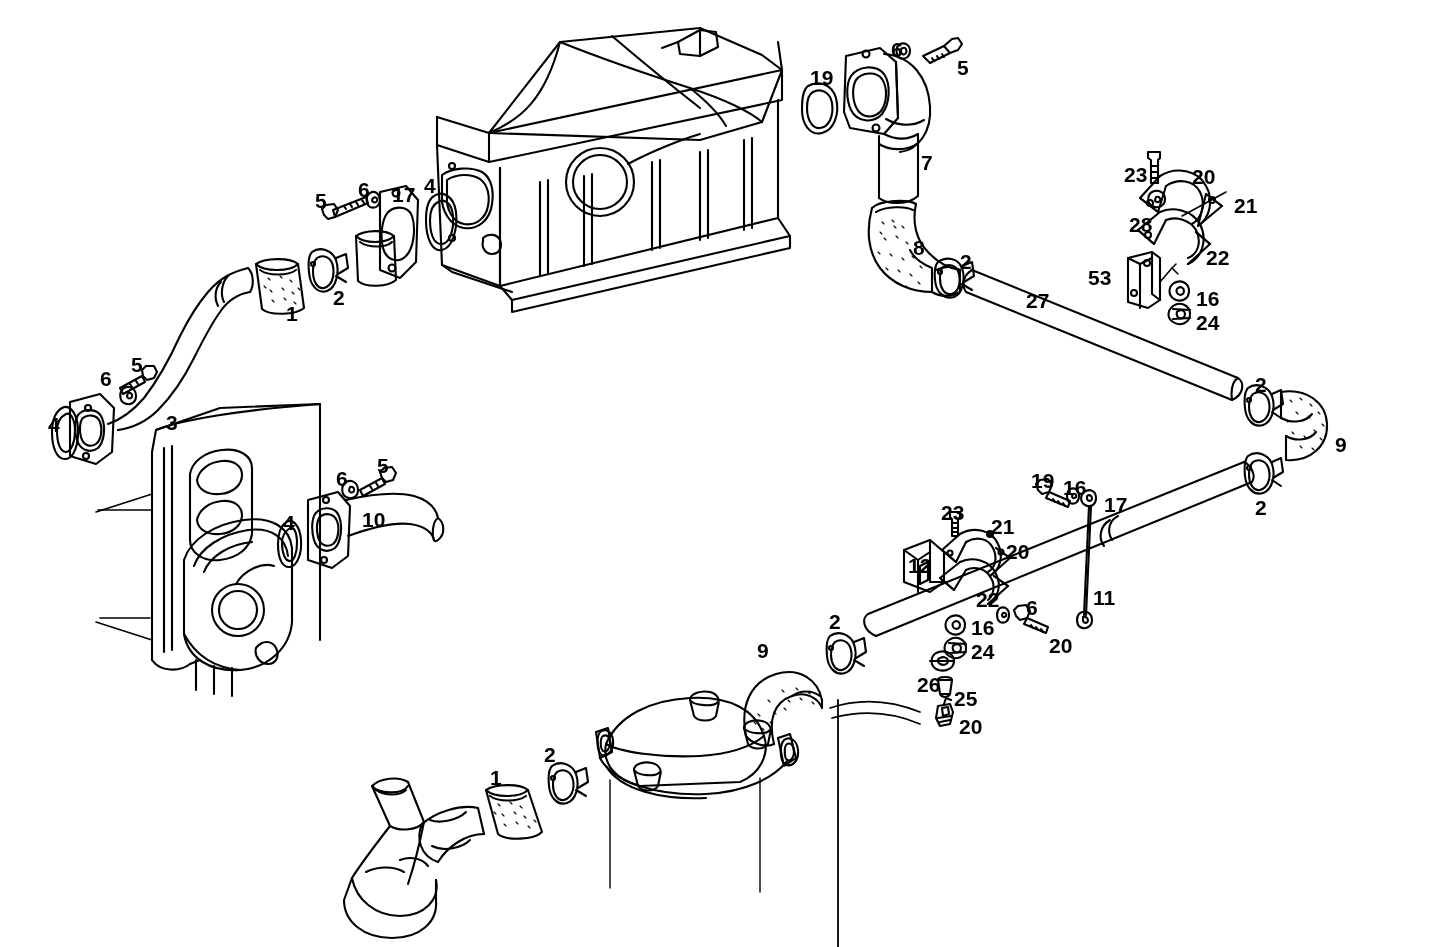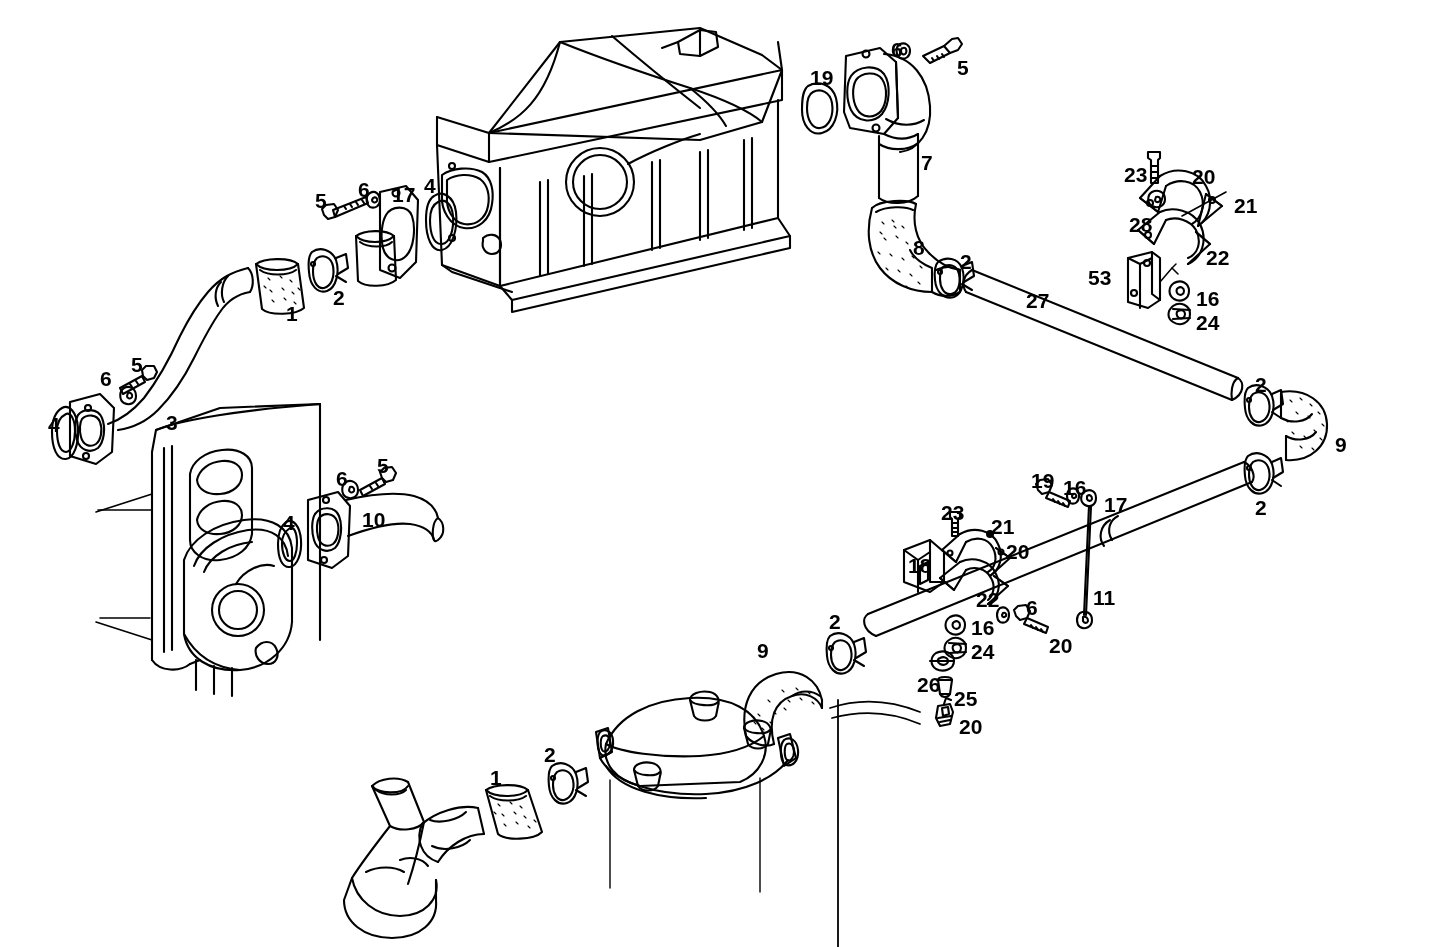--- a/index.html
+++ b/index.html
@@ -548,21 +548,21 @@
 <div class="cal" style="left:1196px;top:312px;">24</div>
 <div class="cal" style="left:1255px;top:374px;">2</div>
 <div class="cal" style="left:1335px;top:434px;">9</div>
 <div class="cal" style="left:1255px;top:497px;">2</div>
 <div class="cal" style="left:1031px;top:470px;">19</div>
 <div class="cal" style="left:1063px;top:477px;">16</div>
 <div class="cal" style="left:1104px;top:494px;">17</div>
 <div class="cal" style="left:941px;top:502px;">23</div>
 <div class="cal" style="left:991px;top:516px;">21</div>
 <div class="cal" style="left:1006px;top:541px;">20</div>
-<div class="cal" style="left:908px;top:555px;">18</div>
+<div class="cal" style="left:908px;top:555px;">12</div>
 <div class="cal" style="left:976px;top:589px;">22</div>
 <div class="cal" style="left:1026px;top:597px;">6</div>
 <div class="cal" style="left:1093px;top:587px;">11</div>
 <div class="cal" style="left:1049px;top:635px;">20</div>
 <div class="cal" style="left:971px;top:617px;">16</div>
 <div class="cal" style="left:971px;top:641px;">24</div>
 <div class="cal" style="left:917px;top:674px;">26</div>
 <div class="cal" style="left:954px;top:688px;">25</div>
 <div class="cal" style="left:959px;top:716px;">20</div>
 <div class="cal" style="left:829px;top:611px;">2</div>

